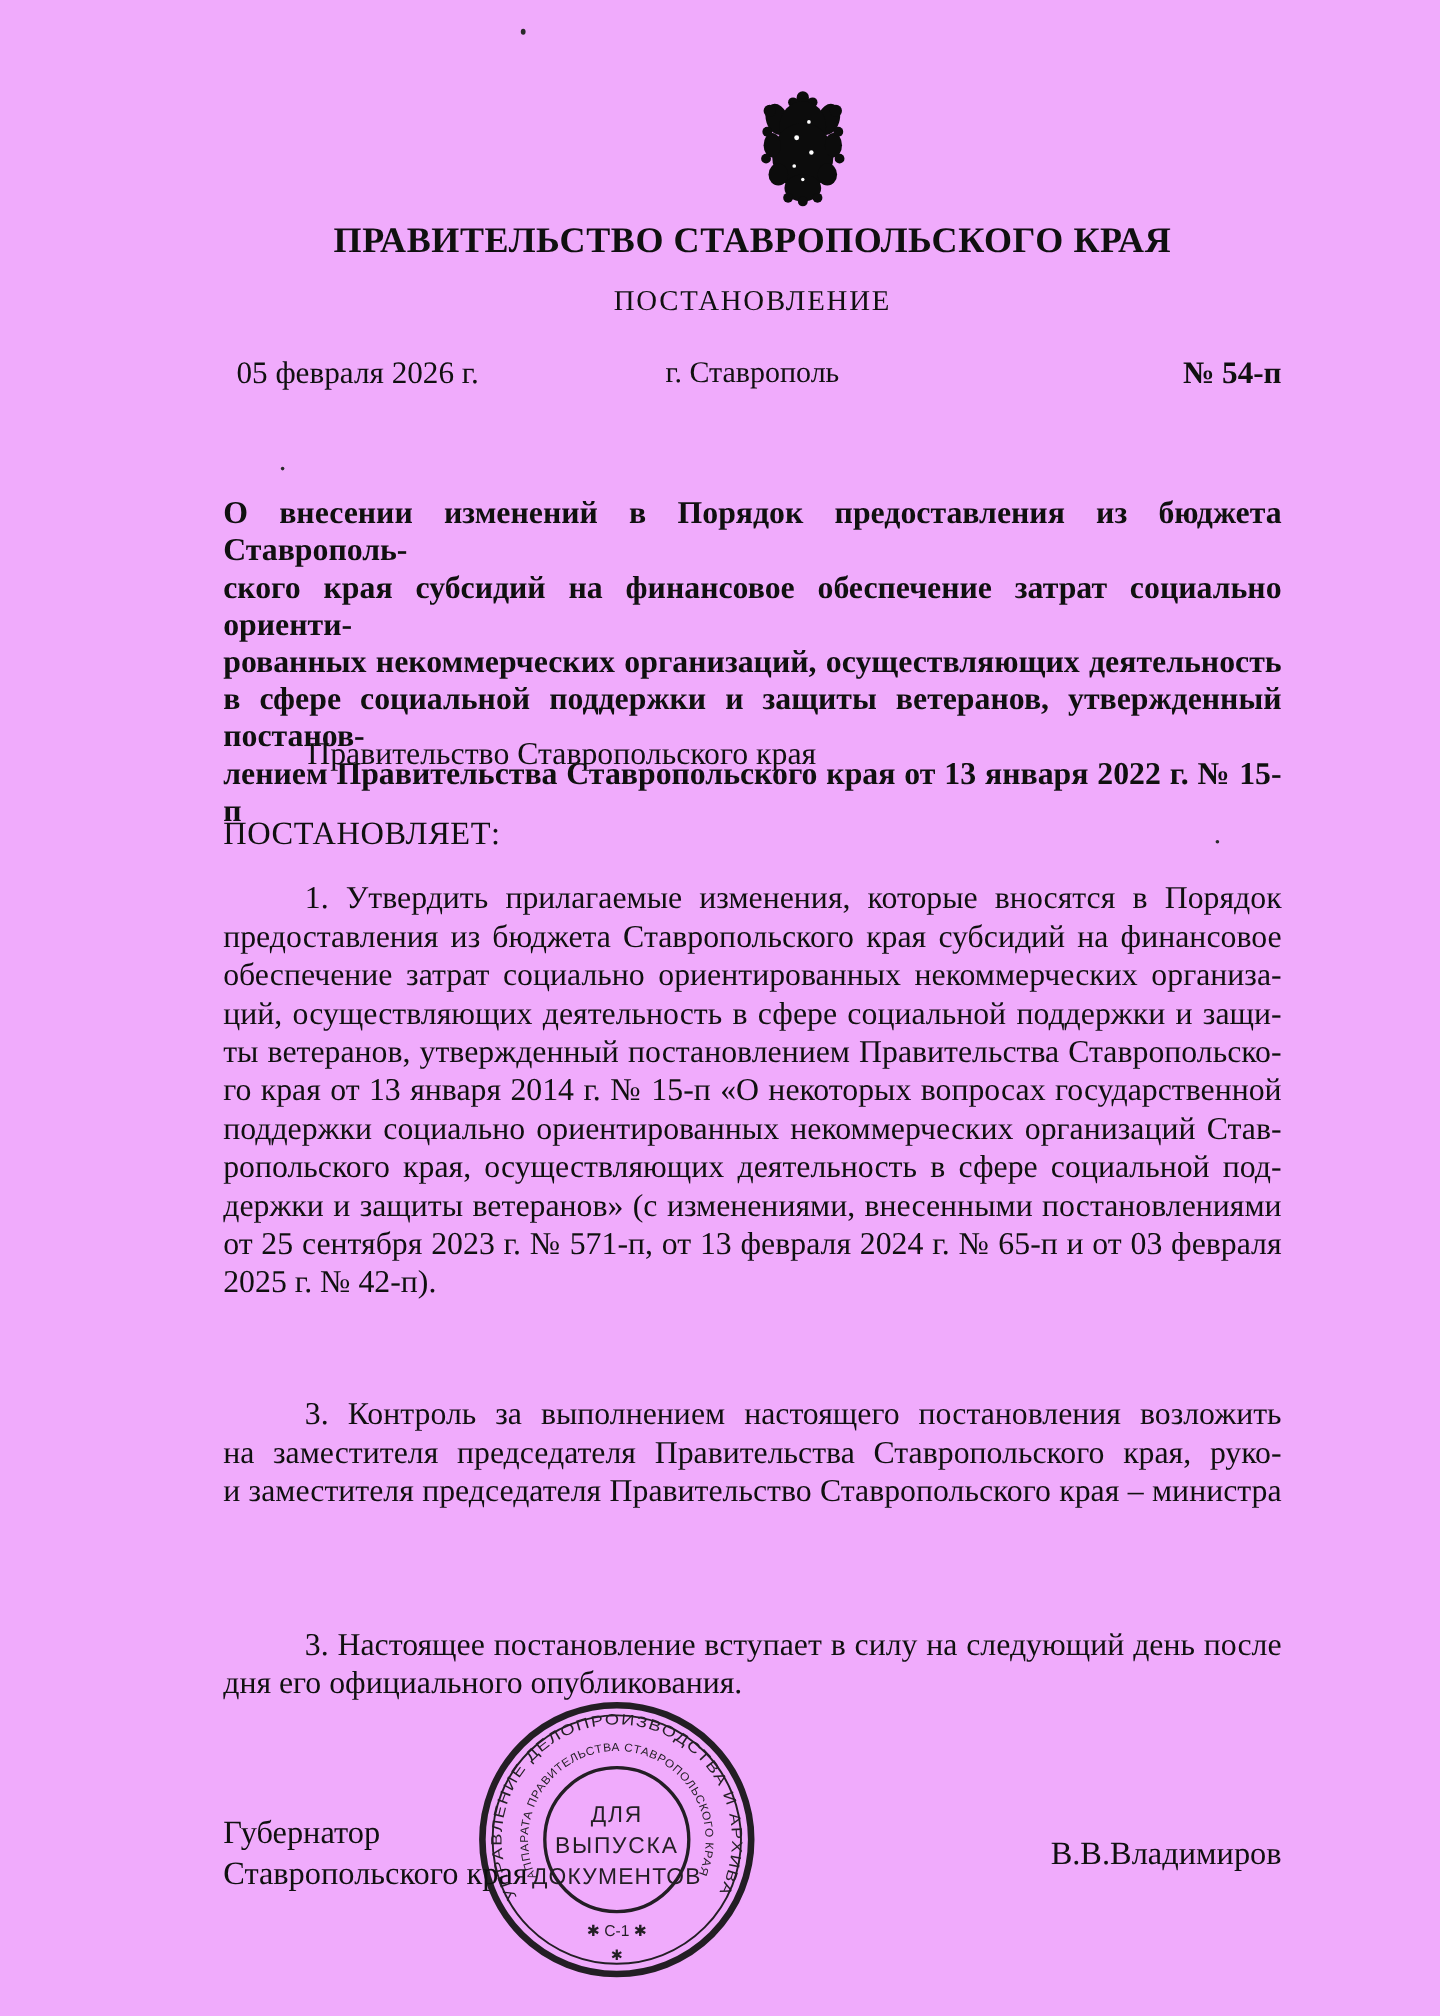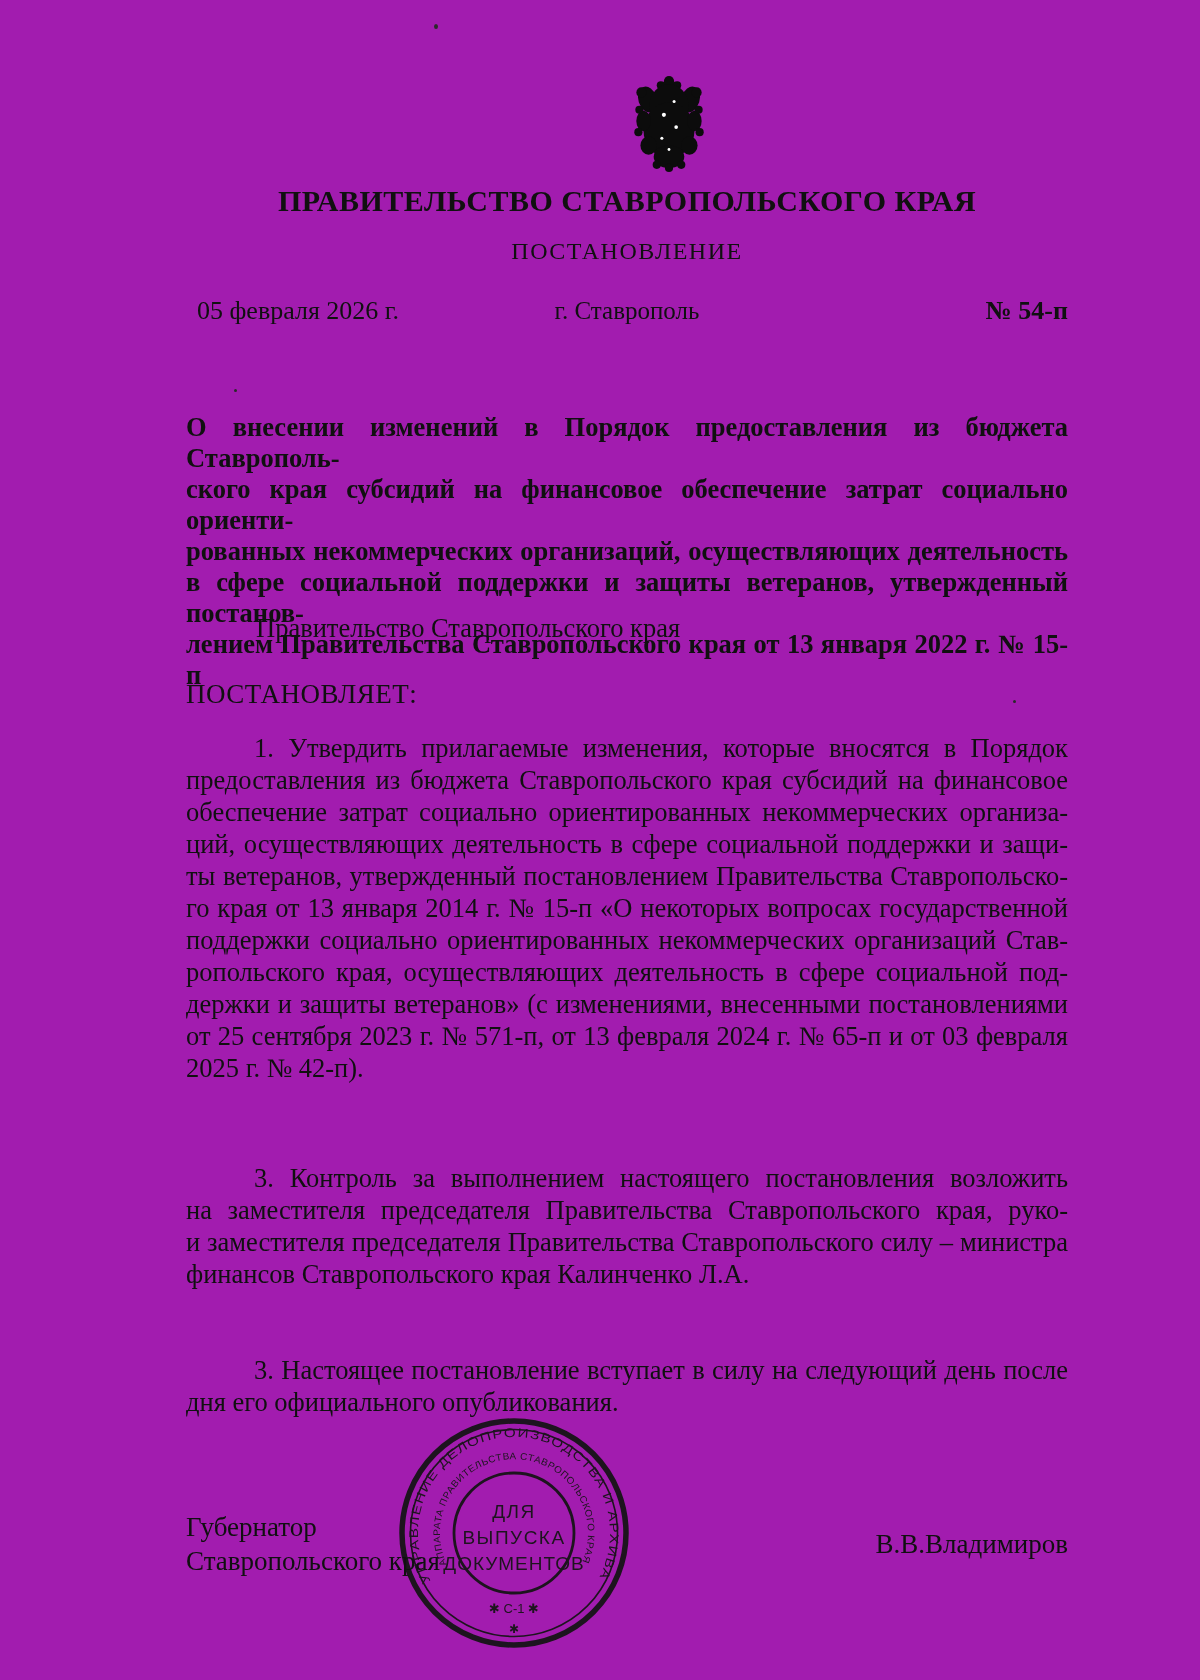--- a/index.html
+++ b/index.html
@@ -1,21 +1,21 @@
 <!DOCTYPE html>
 <html><head>
 <meta charset="utf-8">
 <style>
   * { box-sizing: border-box; margin: 0; padding: 0; }
   html, body { background: #e8e8e8; }
   .page {
     position: relative;
     width: 1200px;
     height: 1680px;
-    background: #a21caf;
+    background: #f0abfc;
     font-family: "Liberation Serif", "DejaVu Serif", serif;
     color: #101010;
     overflow: hidden;
   }
 
   .emblem { position: absolute; left: 628px; top: 74px; width: 82px; height: 98px; }
 
   .org-title {
     position: absolute; left: 186px; top: 184px; width: 882px;
     text-align: center; font-weight: bold; font-size: 30px; letter-spacing: .5px;
@@ -132,22 +132,21 @@
     <div class="jline">поддержки социально ориентированных некоммерческих организаций Став-</div>
     <div class="jline">ропольского края, осуществляющих деятельность в сфере социальной под-</div>
     <div class="jline">держки и защиты ветеранов» (с изменениями, внесенными постановлениями</div>
     <div class="jline">от 25 сентября 2023 г. № 571-п, от 13 февраля 2024 г. № 65-п и от 03 февраля</div>
     <div class="jline last">2025 г. № 42-п).</div>
   </div>
 
   <div class="para p2">
     <div class="jline first">3. Контроль за выполнением настоящего постановления возложить</div>
     <div class="jline">на заместителя председателя Правительства Ставропольского края, руко-</div>
-    <div class="jline">и заместителя председателя Правительства Ставропольского силу – министра</div>
-    <div class="jline last">финансов Ставропольского края Калинченко Л.А.</div>
+    <div class="jline">и заместителя председателя Правительство Ставропольского края – министра</div>
   </div>
 
   <div class="para p3">
     <div class="jline first">3. Настоящее постановление вступает в силу на следующий день после</div>
     <div class="jline last">дня его официального опубликования.</div>
   </div>
 
   <svg class="stamp" viewBox="-120 -120 240 240">
     <defs>
       <path id="arcOuter" d="M -83.1 48 A 96 96 0 1 1 83.1 48"></path>

